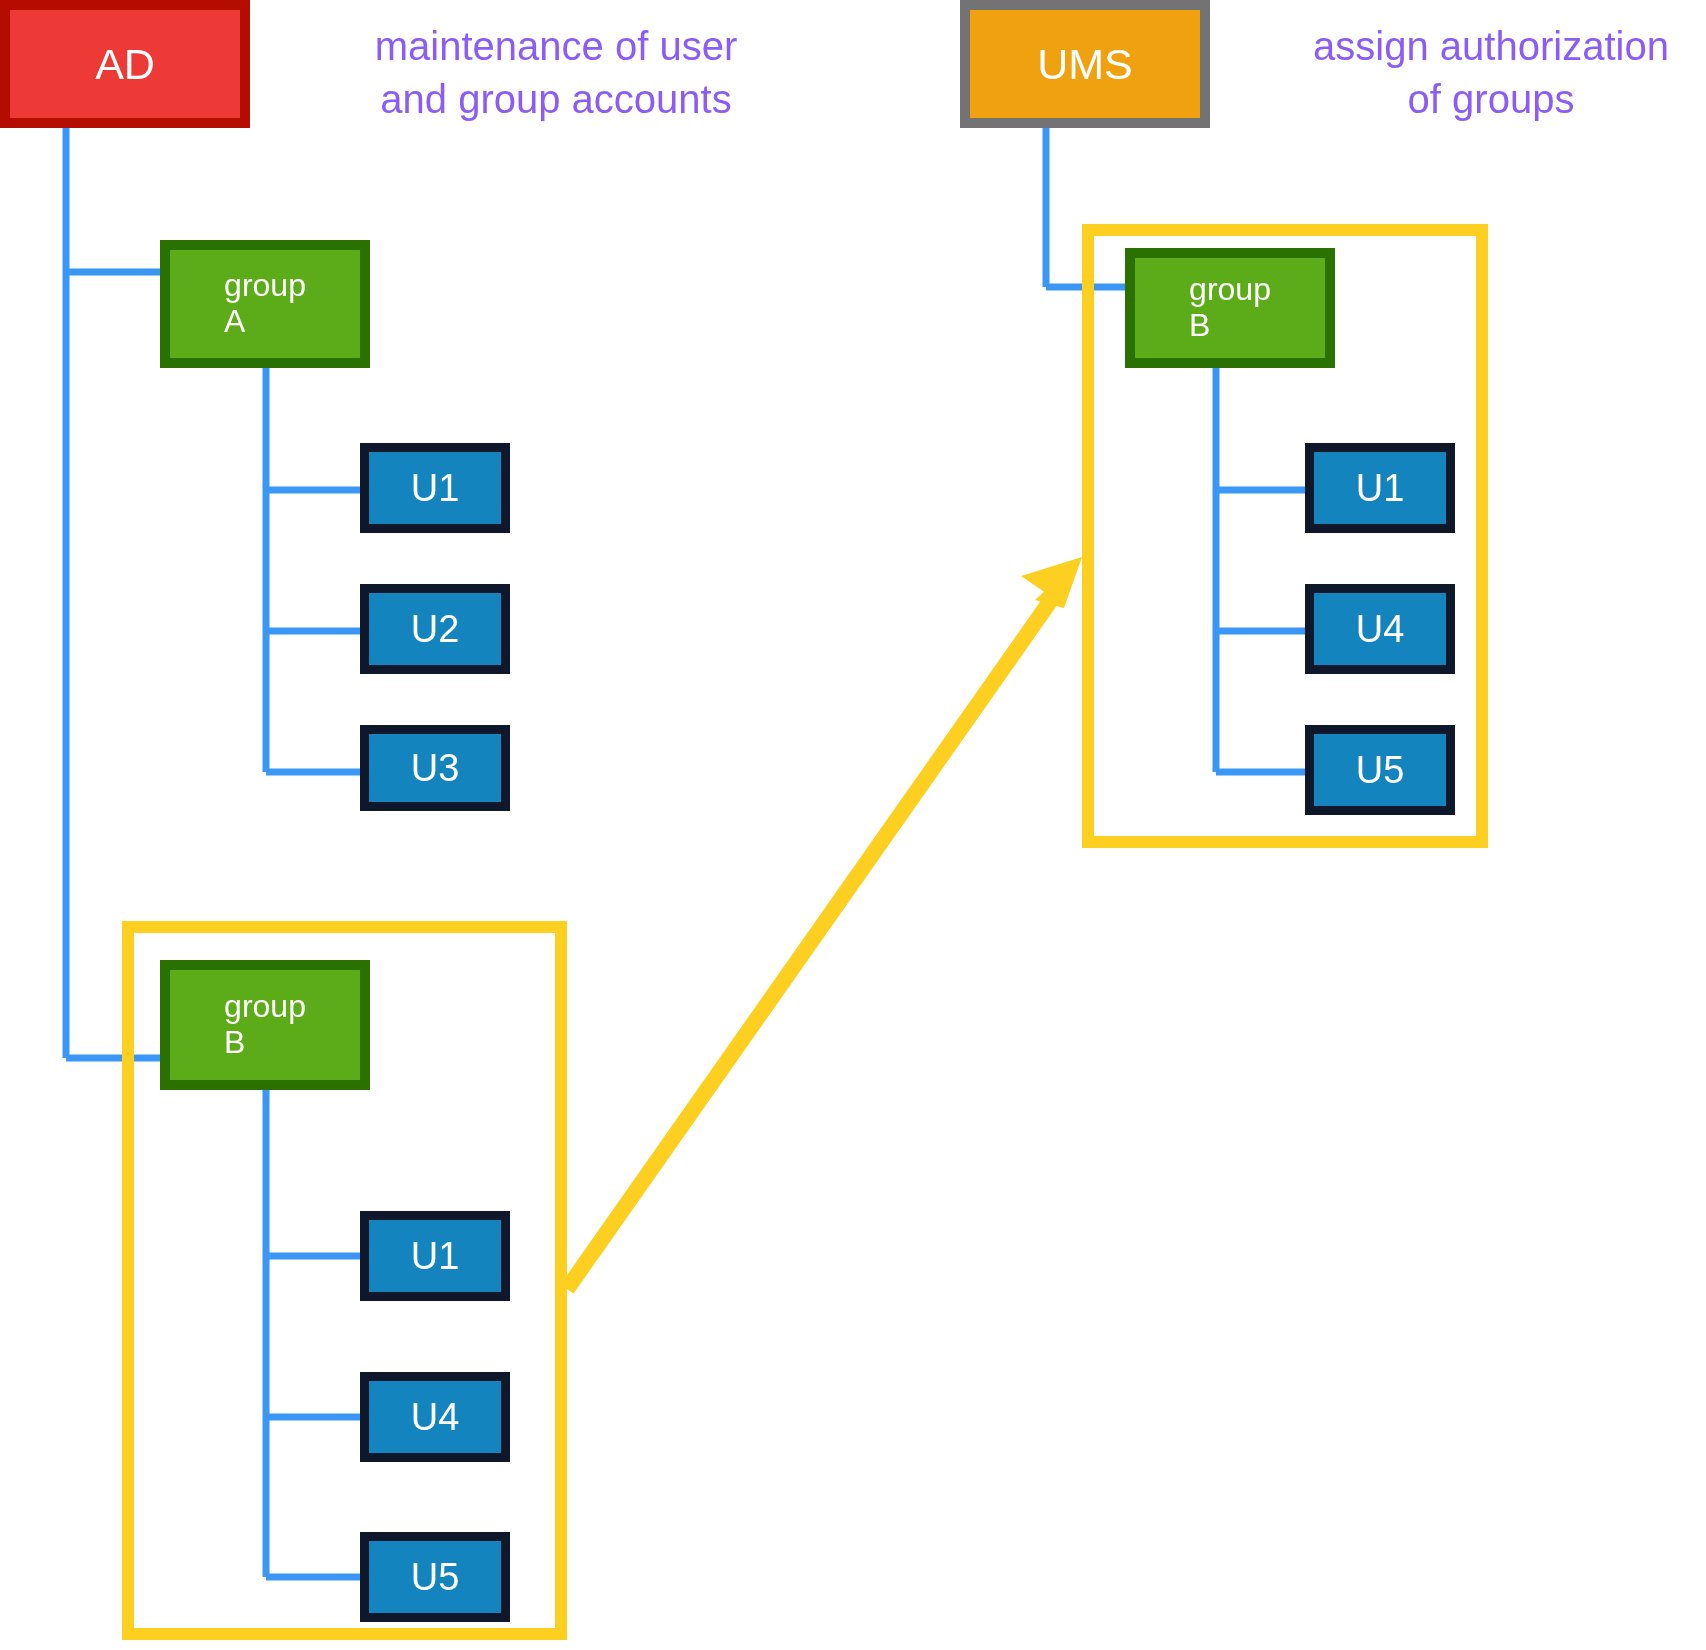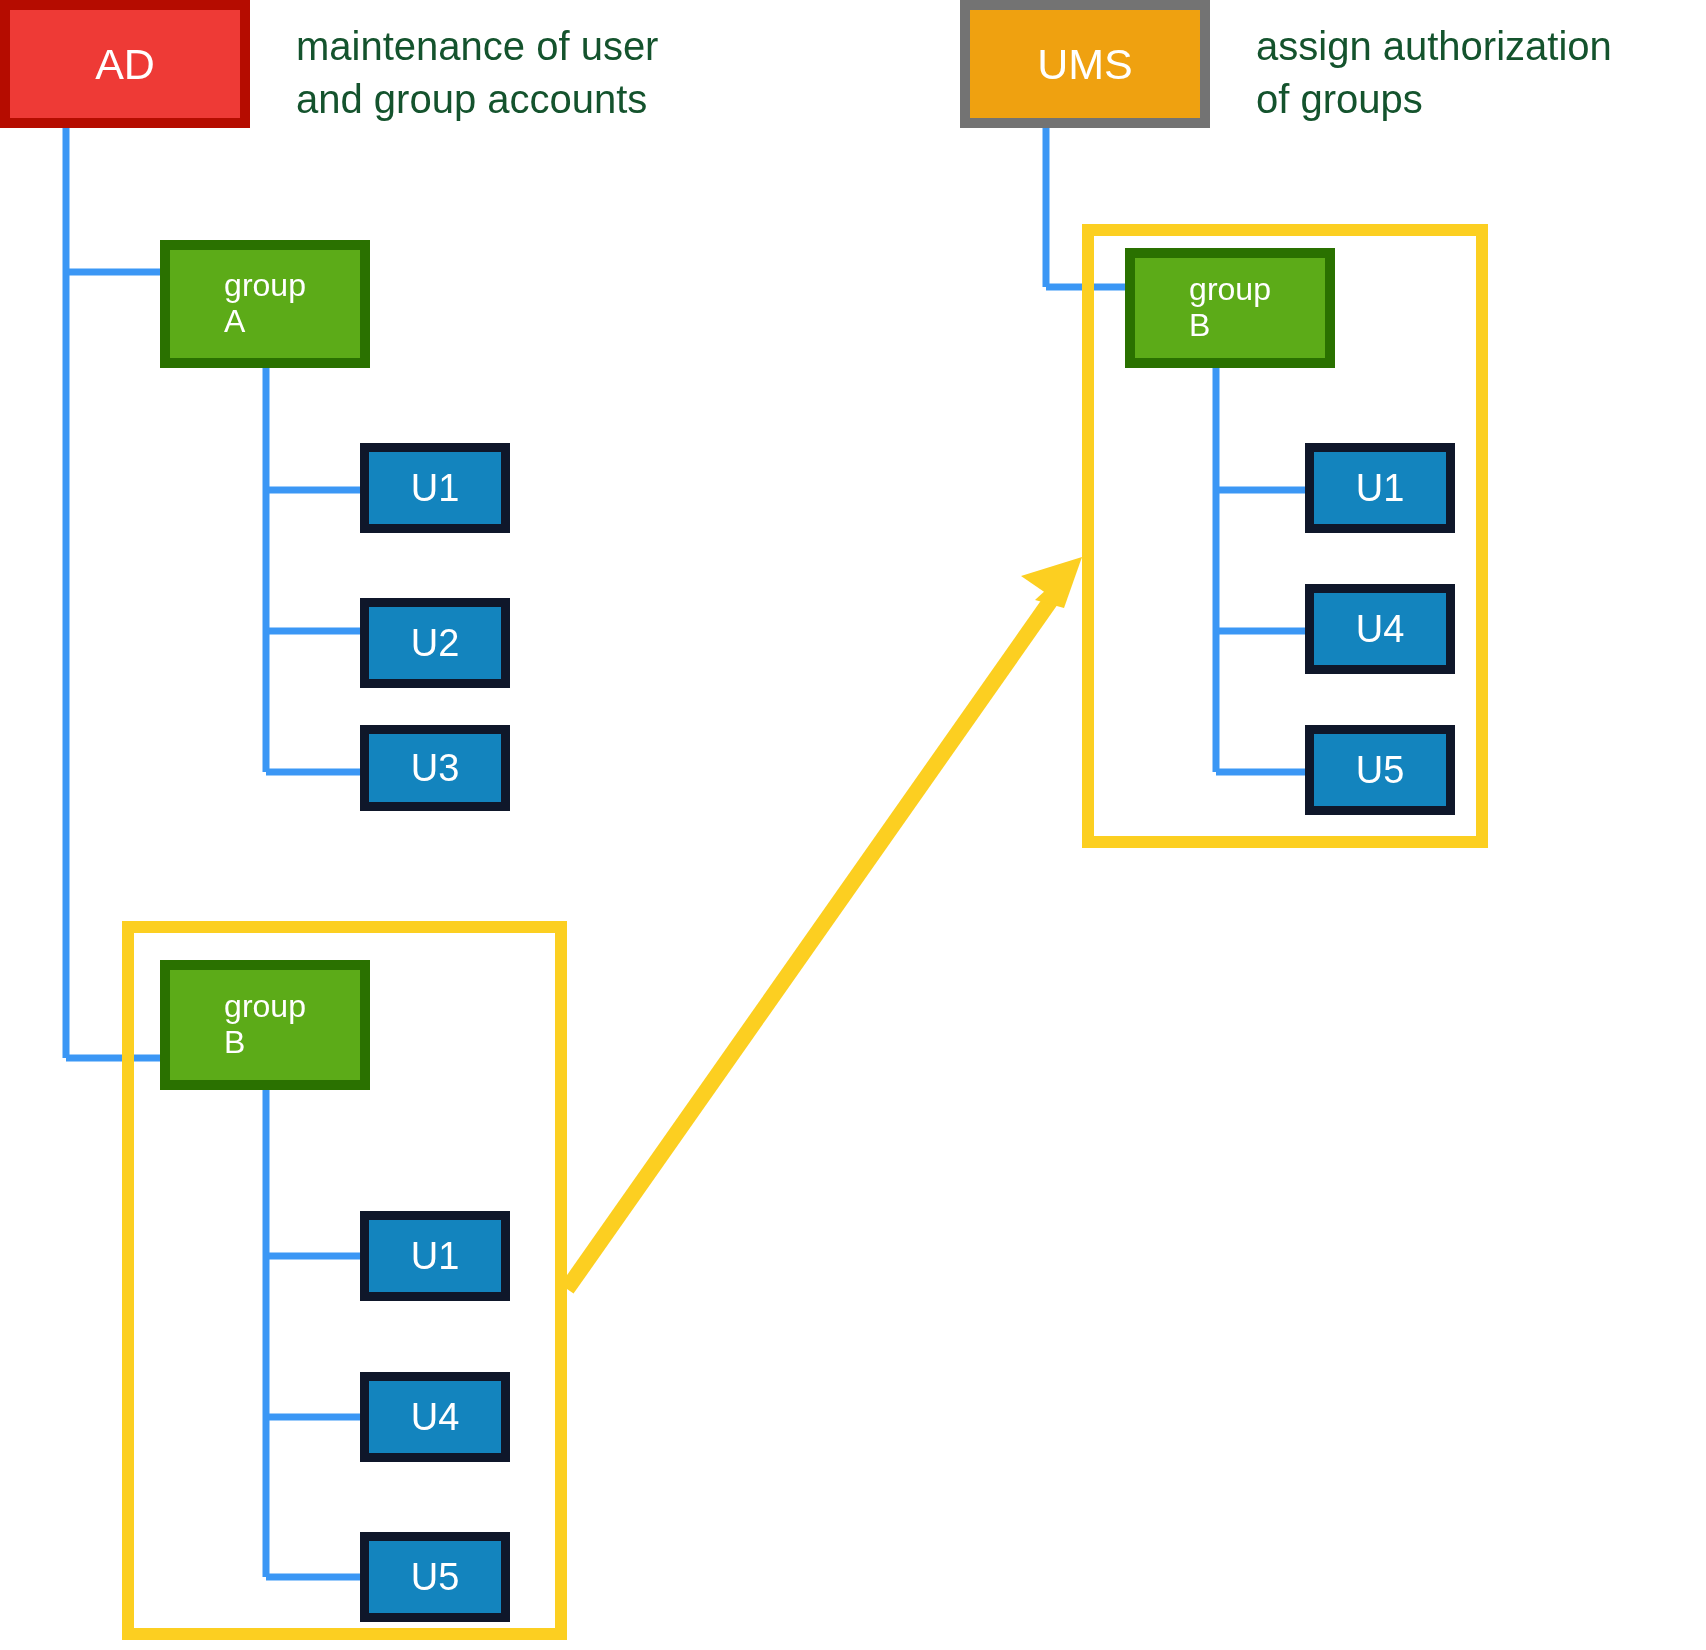--- a/index.html
+++ b/index.html
@@ -59,25 +59,26 @@
   }
   .container-box {
     position: absolute;
     box-sizing: border-box;
     border: 12px solid #FCCF21;
     background: transparent;
     z-index: 2;
   }
   .caption {
     position: absolute;
-    color: #14532d;
+    color: #8b5cf6;
     font-size: 40px;
     line-height: 1.32;
     white-space: pre-line;
     z-index: 4;
+    text-align: center;
   }
 </style>
 </head>
 <body>
 
 <div id="stage">
 
   <svg id="wires" viewBox="0 0 1706 1650" xmlns="http://www.w3.org/2000/svg">
 
     <g stroke="#3B97F5" stroke-width="7" fill="none">
@@ -121,21 +122,21 @@
 
   <div class="node node-ad" style="left:0px; top:0px; width:250px; height:128px;">AD</div>
 
   <div class="caption" style="left:296px; top:20px; width:520px;">maintenance of user
 and group accounts</div>
 
   <div class="node node-group" style="left:160px; top:240px; width:210px; height:128px;">group
 A</div>
 
   <div class="node node-user" style="left:360px; top:443px; width:150px; height:90px;">U1</div>
-  <div class="node node-user" style="left:360px; top:584px; width:150px; height:90px;margin-top:14px;">U2</div>
+  <div class="node node-user" style="left:360px; top:584px; width:150px; height:90px;">U2</div>
   <div class="node node-user" style="left:360px; top:725px; width:150px; height:86px;">U3</div>
 
   <div class="container-box" style="left:122px; top:921px; width:445px; height:719px;"></div>
 
   <div class="node node-group" style="left:160px; top:960px; width:210px; height:130px;">group
 B</div>
 
   <div class="node node-user" style="left:360px; top:1211px; width:150px; height:90px;">U1</div>
   <div class="node node-user" style="left:360px; top:1372px; width:150px; height:90px;">U4</div>
   <div class="node node-user" style="left:360px; top:1532px; width:150px; height:90px;">U5</div>

